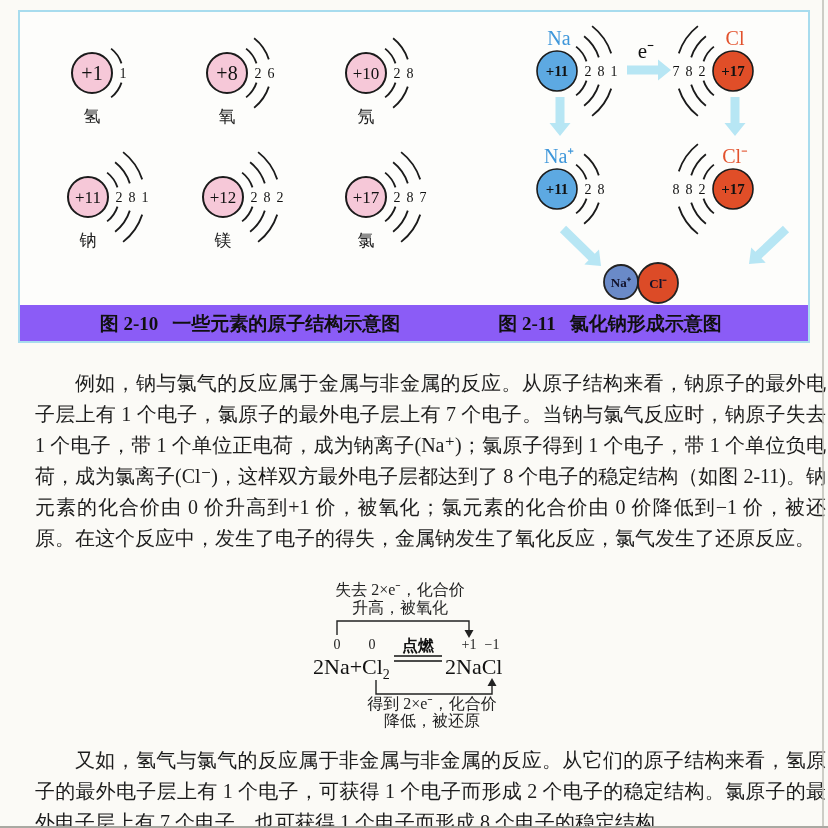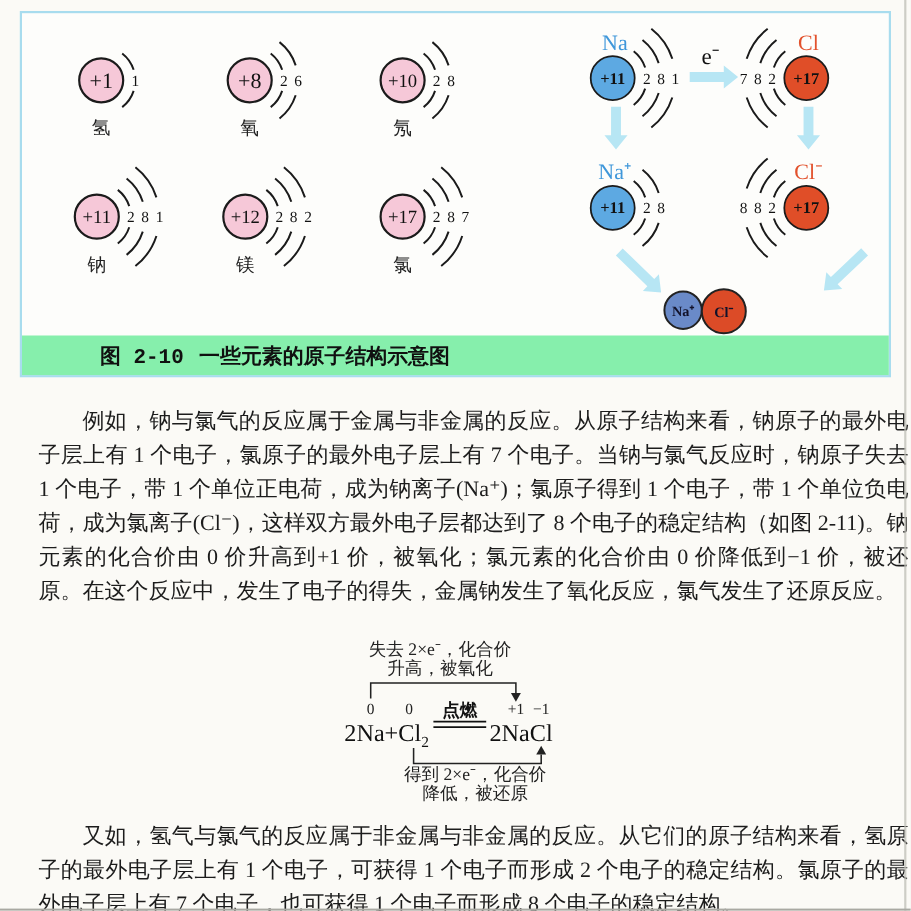--- a/index.html
+++ b/index.html
@@ -1,21 +1,21 @@
 <!DOCTYPE html>
 <html><head>
 <meta charset="utf-8">
 <style>
   html,body{margin:0;padding:0;}
   body{background:#e8e8e4;}
   #page{position:relative;width:828px;height:828px;background:#fbfaf6;overflow:hidden;
         font-family:"Liberation Serif","DejaVu Serif",serif;color:#1d1d1d;}
   .figure-box{position:absolute;left:18px;top:10px;width:788px;border:2px solid #a8dcee;background:#fdfdfb;}
   .fig-svg{display:block;}
-  .caption-bar{position:relative;height:36px;background:#86efac;font-family:Liberation Mono, monospace;}
+  .caption-bar{position:relative;height:36px;background:#8b5cf6;}
   .cap{position:absolute;top:6px;transform:translateX(-50%);white-space:nowrap;
        font-weight:bold;font-size:19px;color:#101010;}
   .cap .cap-label{margin-right:14px;}
   .body-text{position:absolute;left:19px;width:791px;margin:16px;font-size:20px;line-height:31px;
              text-align:justify;text-indent:2em;color:#1c1c1c;}
   .eq-svg{position:absolute;left:301px;top:581px;}
   
   .shell-num{font:14px "Liberation Serif",serif;text-anchor:middle;fill:#111;}
   .charge{font:20px "Liberation Serif",serif;text-anchor:middle;fill:#111;}
   .charge-sm{font:17px "Liberation Serif",serif;text-anchor:middle;fill:#111;}
@@ -155,20 +155,23 @@
         <polygon points="782.9,225.7 755.4,251.8 751.2,247.4 749.0,264.0 765.7,262.7 761.5,258.3 789.1,232.3" fill="#b7e6f4"></polygon>
         <circle cx="621" cy="282" r="17" fill="#6a8ac8" stroke="#222" stroke-width="1.8"></circle>
         <circle cx="658" cy="283" r="20" fill="#dc4b27" stroke="#222" stroke-width="1.8"></circle>
         <text x="621" y="287" class="prod-label">Na⁺</text>
         <text x="658" y="288" class="prod-label">Cl⁻</text>
       </svg>
     <div class="caption-bar">
       <span class="cap" style="left:230px">
         <span class="cap-label">图 2-10</span><span>一些元素的原子结构示意图</span>
       </span>
+      <span class="cap" style="left:590px">
+        <span class="cap-label">图 2-11</span><span>氯化钠形成示意图</span>
+      </span>
     </div>
   </div>
 
   <p class="body-text" style="top:352px">例如，钠与氯气的反应属于金属与非金属的反应。从原子结构来看，钠原子的最外电子层上有 1 个电子，氯原子的最外电子层上有 7 个电子。当钠与氯气反应时，钠原子失去 1 个电子，带 1 个单位正电荷，成为钠离子(Na⁺)；氯原子得到 1 个电子，带 1 个单位负电荷，成为氯离子(Cl⁻)，这样双方最外电子层都达到了 8 个电子的稳定结构（如图 2-11)。钠元素的化合价由 0 价升高到+1 价，被氧化；氯元素的化合价由 0 价降低到−1 价，被还原。在这个反应中，发生了电子的得失，金属钠发生了氧化反应，氯气发生了还原反应。</p>
 
   <svg class="eq-svg" width="230" height="150" viewBox="0 0 230 150">
     <text class="ann" x="99" y="14">失去 2×e⁻，化合价</text>
     <text class="ann" x="99" y="32">升高，被氧化</text>
     <path class="bk" d="M 36,54 V 40 H 168 V 49"></path>
     <polygon class="ah" points="163.5,49 172.5,49 168,57"></polygon>

